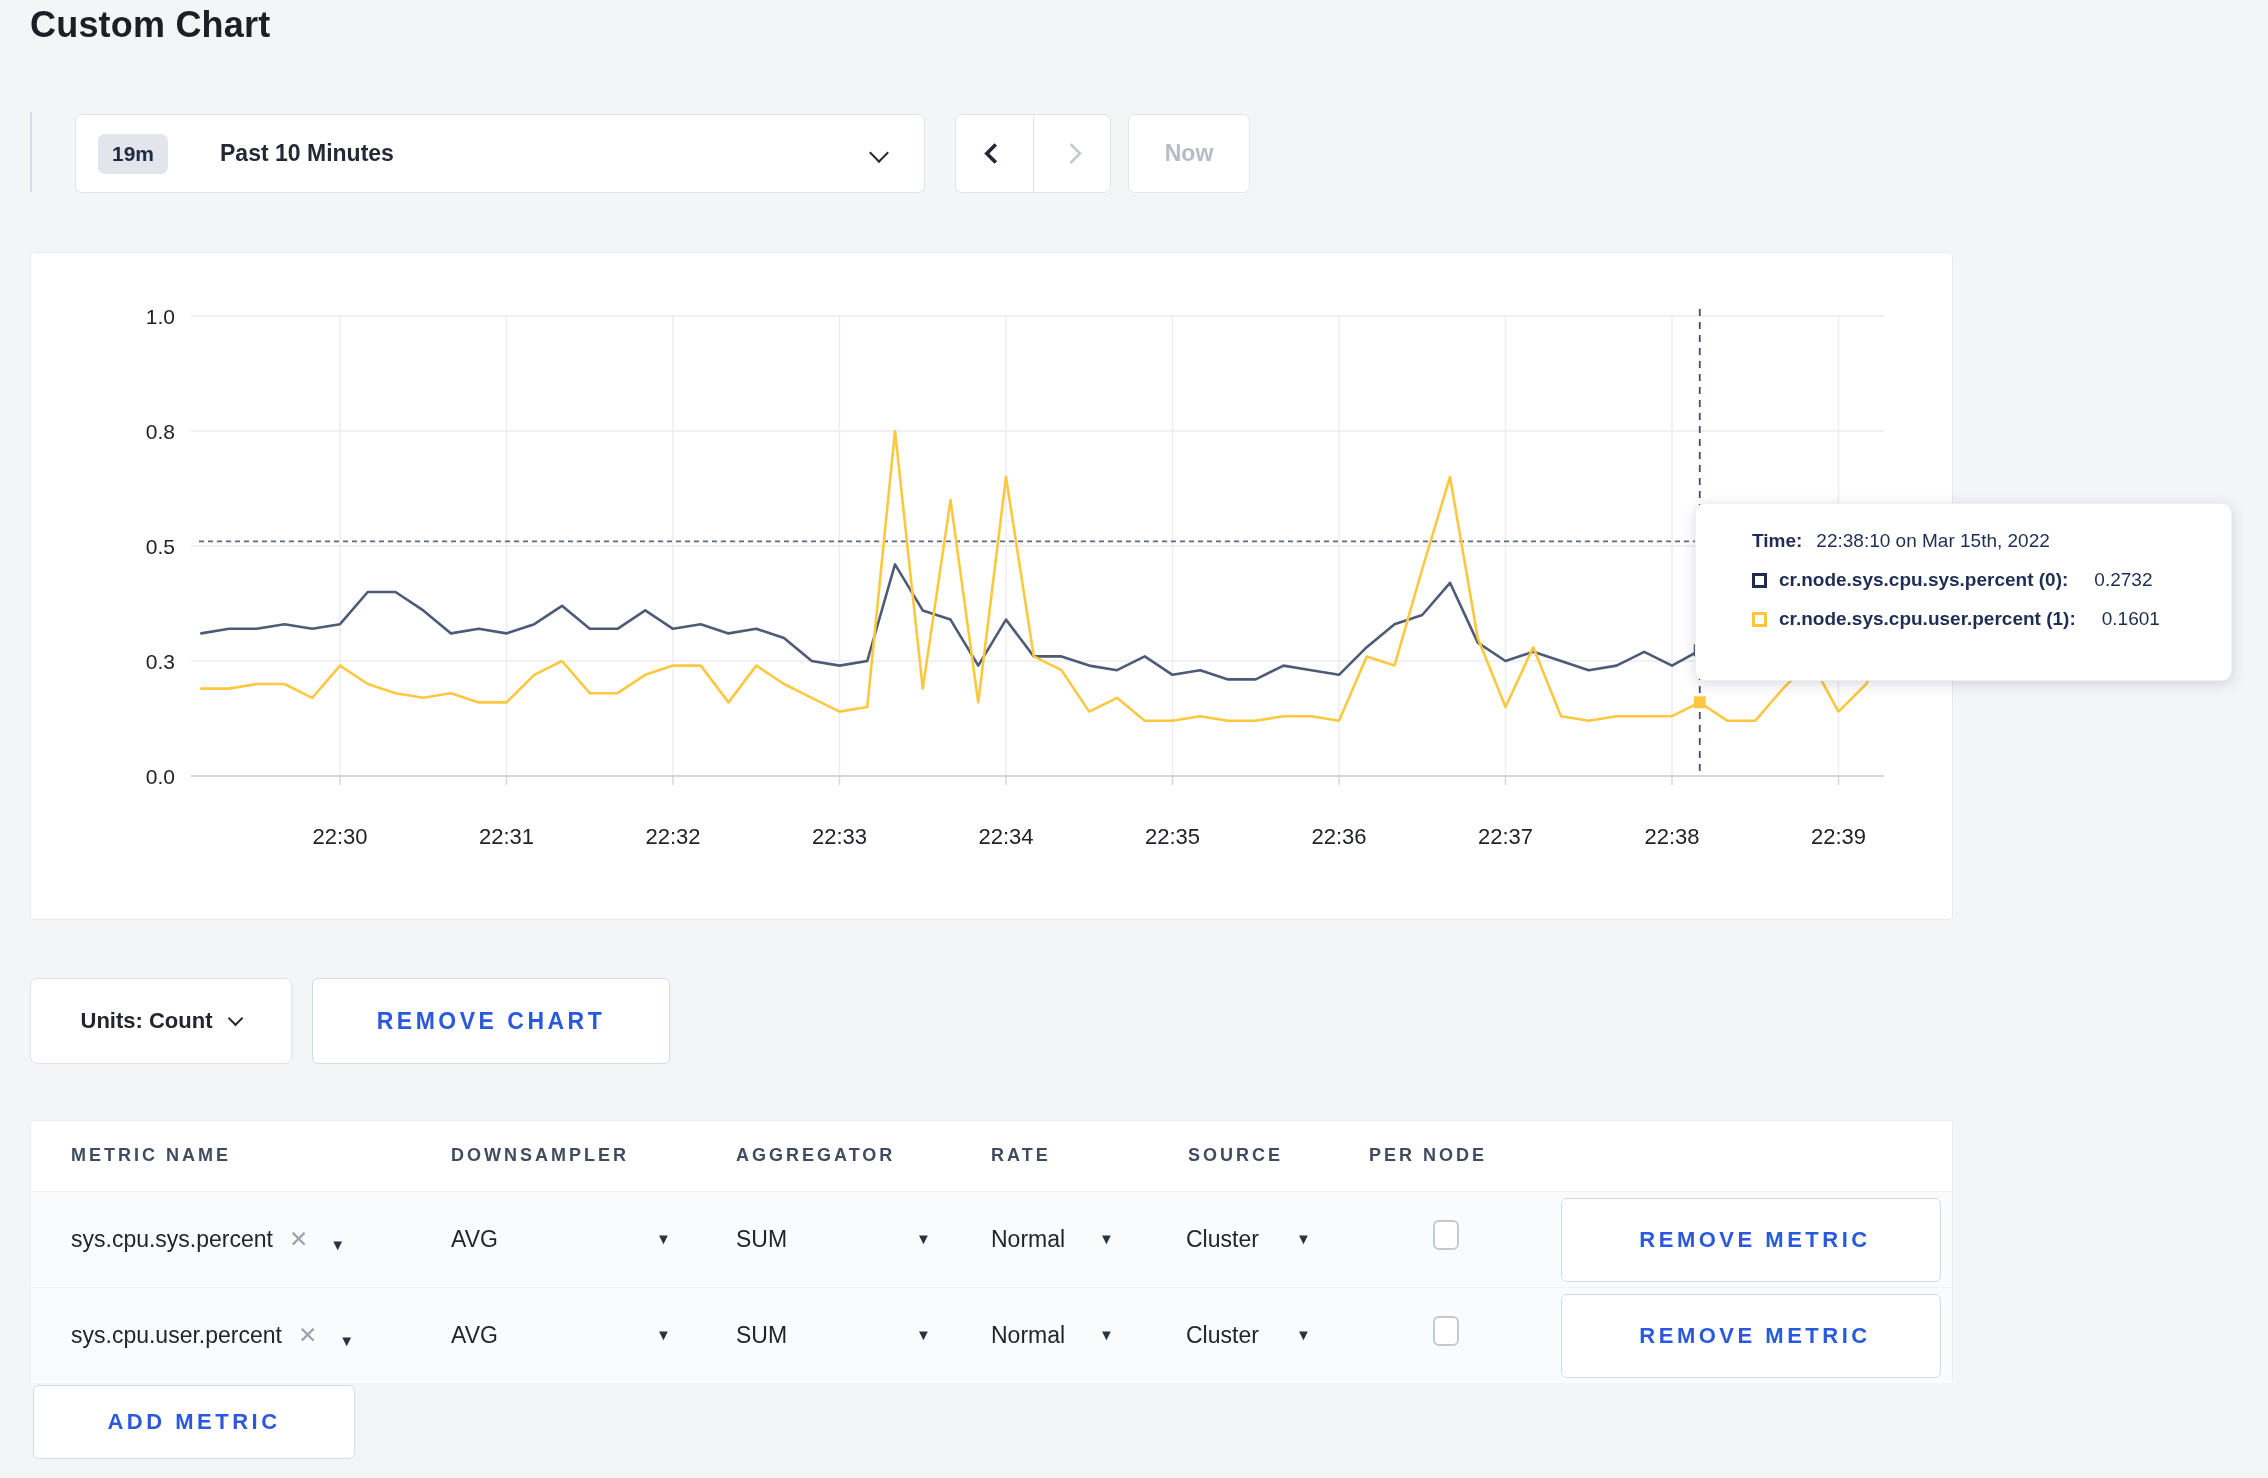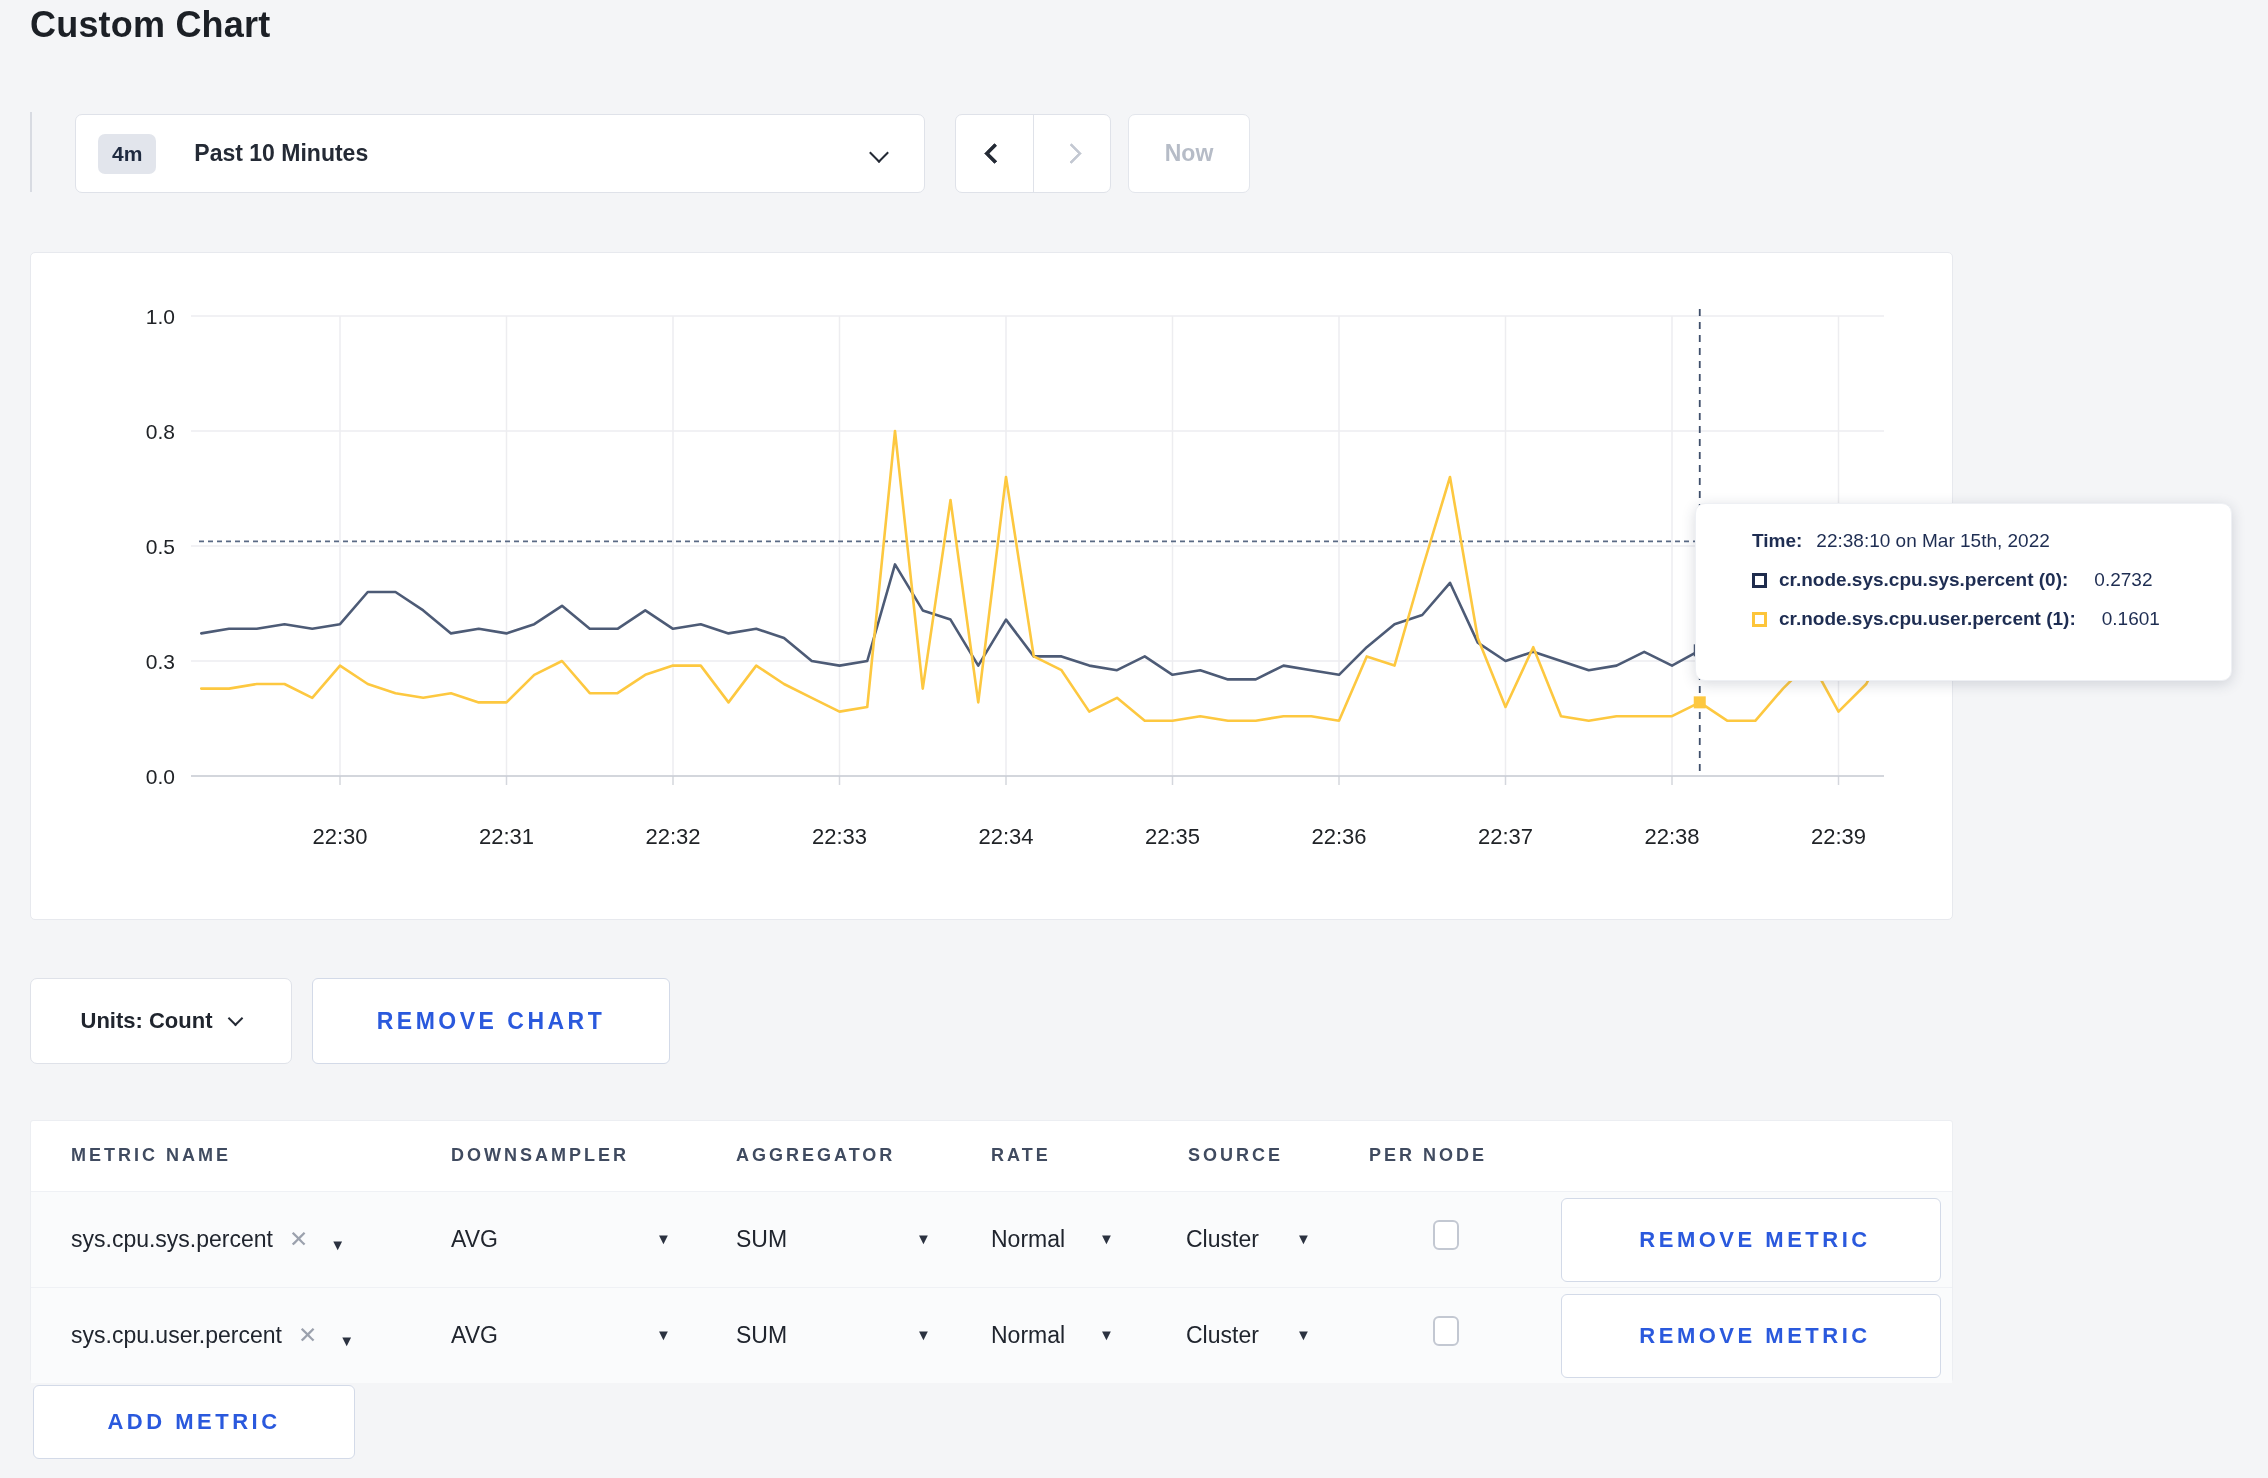--- a/index.html
+++ b/index.html
@@ -7,21 +7,21 @@
   body { font-family:"Liberation Sans", sans-serif; background:#f4f5f7; position:relative; overflow:hidden; }
   .page { position:absolute; inset:0;border-radius:15px; }
 
   .page-title { position:absolute; left:30px; top:4px; font-size:36px; font-weight:700; color:#1c2026; letter-spacing:.2px; }
 
   .toolbar-divider { position:absolute; left:30px; top:112px; width:2px; height:80px; background:#d8dbe2; }
 
   .time-dropdown { position:absolute; left:75px; top:114px; width:850px; height:79px; background:#fff;
     border:1px solid #dfe2e9; border-radius:7px; display:flex; align-items:center; cursor:pointer; }
   .time-badge { margin-left:22px; background:#e2e5ec; border-radius:7px; padding:8px 14px; font-size:21px; font-weight:700; color:#1f2a40; }
-  .time-label { margin-left:38px; font-size:23px; font-weight:700; color:#242a35; }
+  .time-label { margin-left:52px; font-size:23px; font-weight:700; color:#242a35; }
   .chev-down { position:absolute; right:38px; top:31px; width:14px; height:14px; border-right:2.5px solid #242a35; border-bottom:2.5px solid #242a35; transform:rotate(45deg); }
 
   .nav-group { position:absolute; left:955px; top:114px; width:156px; height:79px; background:#fff; border:1px solid #dfe2e9; border-radius:7px; display:flex; }
   .nav-btn { flex:1; display:flex; align-items:center; justify-content:center; cursor:pointer; }
   .nav-btn.first { border-right:1px solid #dfe2e9; }
   .chev-left { width:15px; height:15px; border-left:4px solid #242a35; border-bottom:4px solid #242a35; transform:rotate(45deg); border-radius:1px; }
   .chev-right { width:15px; height:15px; border-right:3.5px solid #c3c8d2; border-top:3.5px solid #c3c8d2; transform:rotate(45deg); border-radius:1px; }
 
   .now-btn { position:absolute; left:1128px; top:114px; width:122px; height:79px; background:#fff; border:1px solid #e3e6ec; border-radius:7px;
     display:flex; align-items:center; justify-content:center; font-size:23px; font-weight:600; color:#b6bcc7; }
@@ -65,21 +65,21 @@
 </head>
 <body>
 
 <div class="page">
 
   <div class="page-title">Custom Chart</div>
 
   <div class="toolbar-divider"></div>
 
   <div class="time-dropdown">
-    <span class="time-badge">4m</span>
+    <span class="time-badge">19m</span>
     <span class="time-label">Past 10 Minutes</span>
     <span class="chev-down"></span>
   </div>
 
   <div class="nav-group">
     <div class="nav-btn first">
       <span class="chev-left"></span>
     </div>
     <div class="nav-btn">
       <span class="chev-right"></span>

